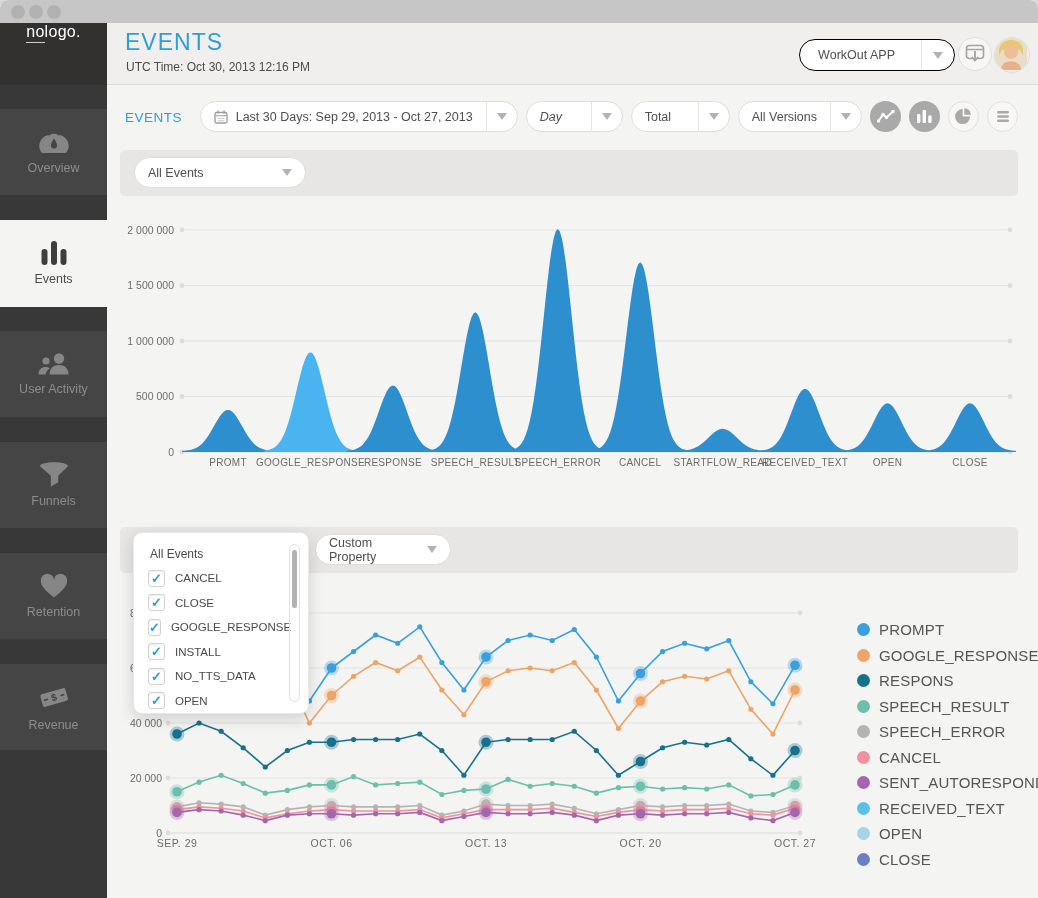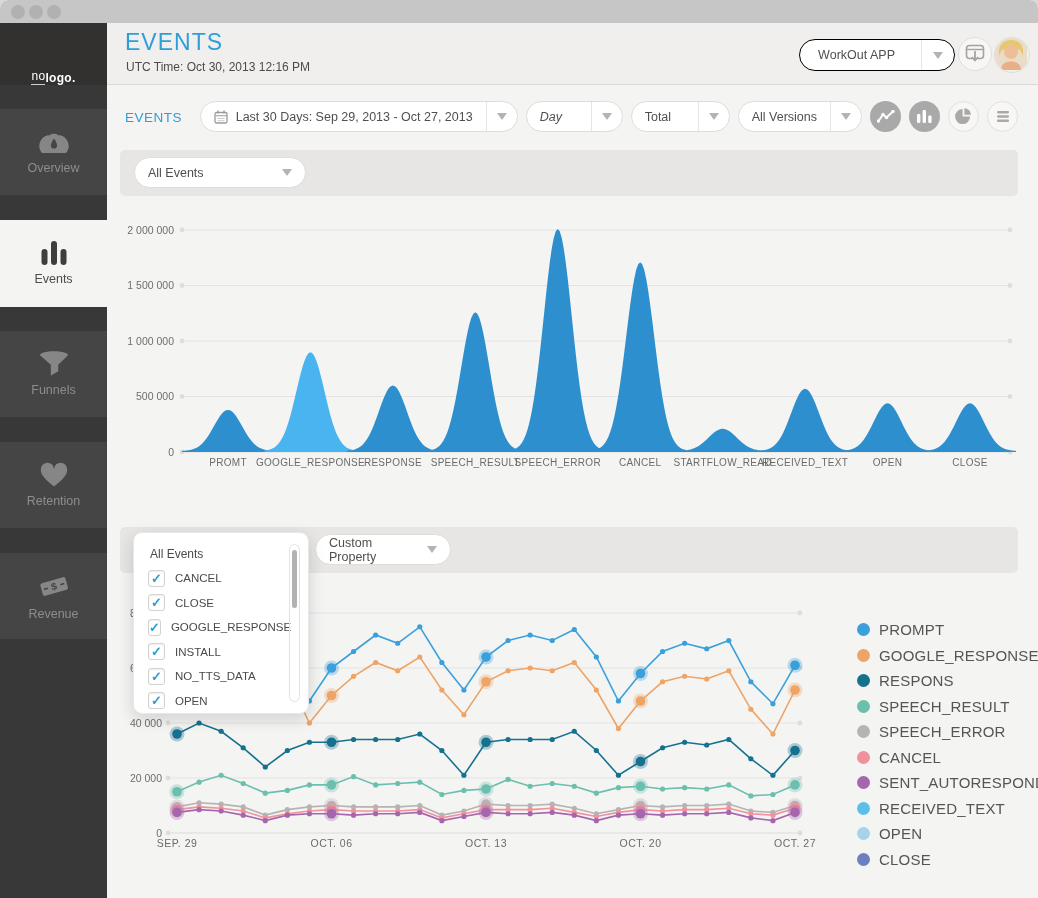--- a/index.html
+++ b/index.html
@@ -3,23 +3,23 @@
 <meta charset="utf-8">
 <style>
   html,body{margin:0;padding:0;background:#d8d8d8;font-family:"Liberation Sans",sans-serif;}
   .window{position:relative;width:1038px;height:898px;background:#f4f4f3;overflow:hidden;border-radius:8px 8px 0 0;}
 
   
   .titlebar{position:absolute;left:0;top:0;width:1038px;height:23px;background:#c6c6c6;border-radius:8px 8px 0 0;display:flex;align-items:center;padding-left:11px;gap:4px;box-sizing:border-box;}
   .titlebar .dot{width:14px;height:14px;border-radius:50%;background:#b1b1b1;}
 
   
-  .logoblock{position:absolute;left:0;top:23px;width:107px;height:62px;background:#333030;color:#fff;display:flex;align-items:flex-end;justify-content:center;font-size:12px;letter-spacing:.3px;}
+  .logoblock{position:absolute;left:0;top:23px;width:107px;height:62px;background:#333030;color:#fff;display:flex;align-items:flex-start;justify-content:center;font-size:16px;letter-spacing:.3px;}
   .logoblock .no{font-weight:400;border-bottom:1px solid #cfcfcf;padding-bottom:1px;}
-  .logoblock .logo{font-weight:700;}
+  .logoblock .logo{font-weight:400;}
   .topbar{position:absolute;left:107px;top:23px;width:931px;height:62px;background:#f0efee;border-bottom:1px solid #dcdad7;box-sizing:border-box;}
   .page-title{position:absolute;left:18px;top:6px;font-size:23px;color:#2d9fd8;font-weight:400;letter-spacing:1px;}
   .utc{position:absolute;left:19px;top:37px;font-size:12px;color:#4b4b4b;text-align:center;}
   .appsel{position:absolute;right:83px;top:16px;height:30px;display:flex;align-items:center;background:#fff;border:1px solid #000000;border-radius:16px;font-size:12.5px;color:#4f4f4f;}
   .appsel .txt{padding:0 26px 0 18px;}
   .appsel .arrow-seg{border-left:1px solid #e7e5e1;height:100%;display:flex;align-items:center;padding:0 11px;}
   .tri{width:0;height:0;border-left:5px solid transparent;border-right:5px solid transparent;border-top:7px solid #b3b3b3;}
   .dl-btn{position:absolute;right:46px;top:14px;width:34px;height:34px;border-radius:50%;background:#f7f6f4;border:1px solid #e2e0dc;box-sizing:border-box;display:flex;align-items:center;justify-content:center;}
   .avatar{position:absolute;right:8px;top:14px;width:34px;height:34px;border-radius:50%;overflow:hidden;border:1px solid #e0ded9;}
 
@@ -125,20 +125,29 @@
       </svg>
       <span class="lbl">Overview</span>
     </div>
     <div class="side-item active">
       <svg width="26" height="24" viewBox="0 0 26 24">
         <rect x="0.5" y="8" width="6" height="16" rx="3"></rect>
         <rect x="10" y="0" width="6" height="24" rx="3"></rect>
         <rect x="19.5" y="8" width="6" height="16" rx="3"></rect>
       </svg>
       <span class="lbl">Events</span>
+    </div>
+    <div class="side-item">
+      <svg width="31" height="23" viewBox="0 0 31 23">
+        <circle cx="21" cy="6.5" r="5.2"></circle>
+        <path d="M11.5 22.5 c0-6.5 4.2-9.5 9.5-9.5 s9.5 3 9.5 9.5 Z"></path>
+        <circle cx="8" cy="9" r="3.6"></circle>
+        <path d="M0.5 22.5 c0-5 3-7.5 7.2-7.5 1.6 0 3 .4 4.2 1.2 -2.6 1.7-4.2 4-4.2 6.3 Z"></path>
+      </svg>
+      <span class="lbl">User Activity</span>
     </div>
     <div class="side-item">
       <svg width="30" height="25" viewBox="0 0 30 25">
         <path d="M1 4.2 C1 1.9 7.3 0.3 15 0.3 s14 1.6 14 3.9 l-9.8 9.6 v6.4 l-7.4 4.6 v-11 Z"></path>
       </svg>
       <span class="lbl">Funnels</span>
     </div>
     <div class="side-item">
       <svg width="28" height="25" viewBox="0 0 28 25">
         <path d="M14 24.5 C5.5 18 0.8 13 0.8 7.8 a6.6 6.6 0 0 1 13.2-0.9 a6.6 6.6 0 0 1 13.2 0.9 c0 5.2-4.7 10.2-13.2 16.7 Z"></path>

